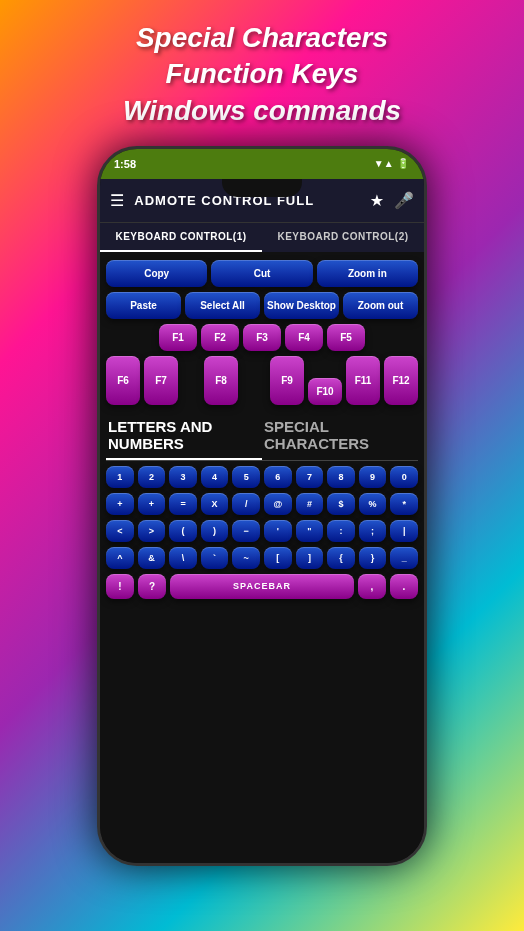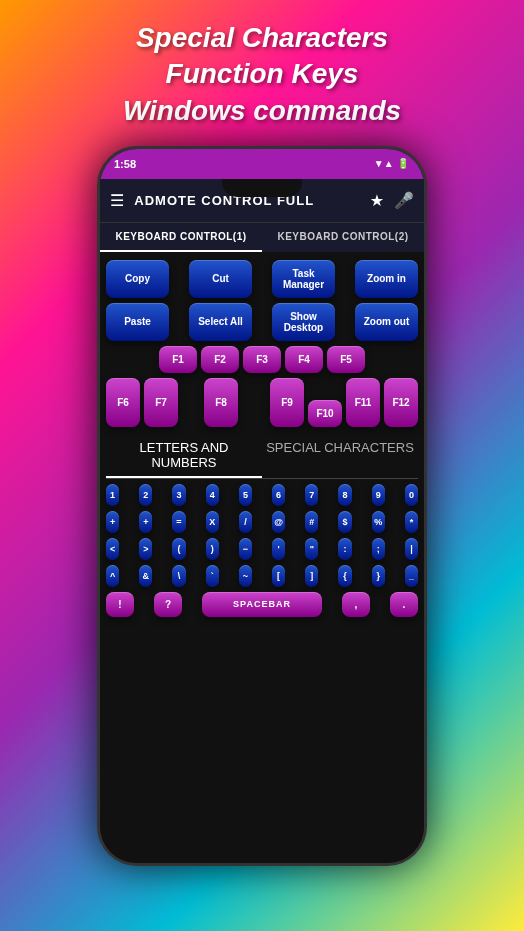--- a/index.html
+++ b/index.html
@@ -42,21 +42,21 @@
       background: #1a1a1a;
       border-radius: 40px;
       border: 3px solid #333;
       box-shadow: 0 0 40px rgba(0,0,0,0.8), inset 0 0 10px rgba(0,0,0,0.5);
       display: flex;
       flex-direction: column;
       overflow: hidden;
       margin-top: 80px;
     }
     .phone-top-bar {
-      background: #a21caf;
+      background: #4d7c0f;
       height: 30px;
       display: flex;
       align-items: center;
       justify-content: space-between;
       padding: 0 14px;
       flex-shrink: 0;
     }
     .status-time {
       color: white;
       font-size: 11px;
@@ -139,21 +139,21 @@
       flex: 1;
       overflow-y: auto;
       padding: 8px 6px;
       display: flex;
       flex-direction: column;
       gap: 5px;
     }
     .keyboard-area::-webkit-scrollbar { display: none; }
     .btn-row {
       display: flex;
-      gap: 20px;
+      gap: 4px;
       justify-content: center;
     }
     .key-btn {
       flex: 1;
       padding: 8px 2px;
       border: none;
       border-radius: 8px;
       font-size: 10px;
       font-weight: bold;
       color: white;
@@ -170,24 +170,24 @@
       flex: 4;
       background: linear-gradient(180deg, #cc44cc 0%, #aa22aa 50%, #880088 100%);
     }
     .sub-tabs {
       display: flex;
       margin-top: 2px;
       border-bottom: 1px solid #444;
     }
     .sub-tab {
       flex: 1;
-      text-align: center;
+      text-align: left;
       padding: 6px 2px;
-      font-size: 13px;
-      font-weight: normal;
+      font-size: 15px;
+      font-weight: bold;
       color: #aaa;
       cursor: pointer;
       border-bottom: 2px solid transparent;
     }
     .sub-tab.active {
       color: white;
       border-bottom: 2px solid white;
     }
   </style>
 </head>
@@ -224,21 +224,20 @@
   <div class="tabs-row">
     <div class="tab active">KEYBOARD CONTROL(1)</div>
     <div class="tab">KEYBOARD CONTROL(2)</div>
   </div>
 
   <div class="keyboard-area">
 
     <div class="btn-row">
       <button class="key-btn">Copy</button>
       <button class="key-btn">Cut</button>
-      <button class="key-btn">Task Manager</button>
       <button class="key-btn">Zoom in</button>
     </div>
 
     <div class="btn-row">
       <button class="key-btn">Paste</button>
       <button class="key-btn">Select All</button>
       <button class="key-btn">Show Desktop</button>
       <button class="key-btn">Zoom out</button>
     </div>
 

